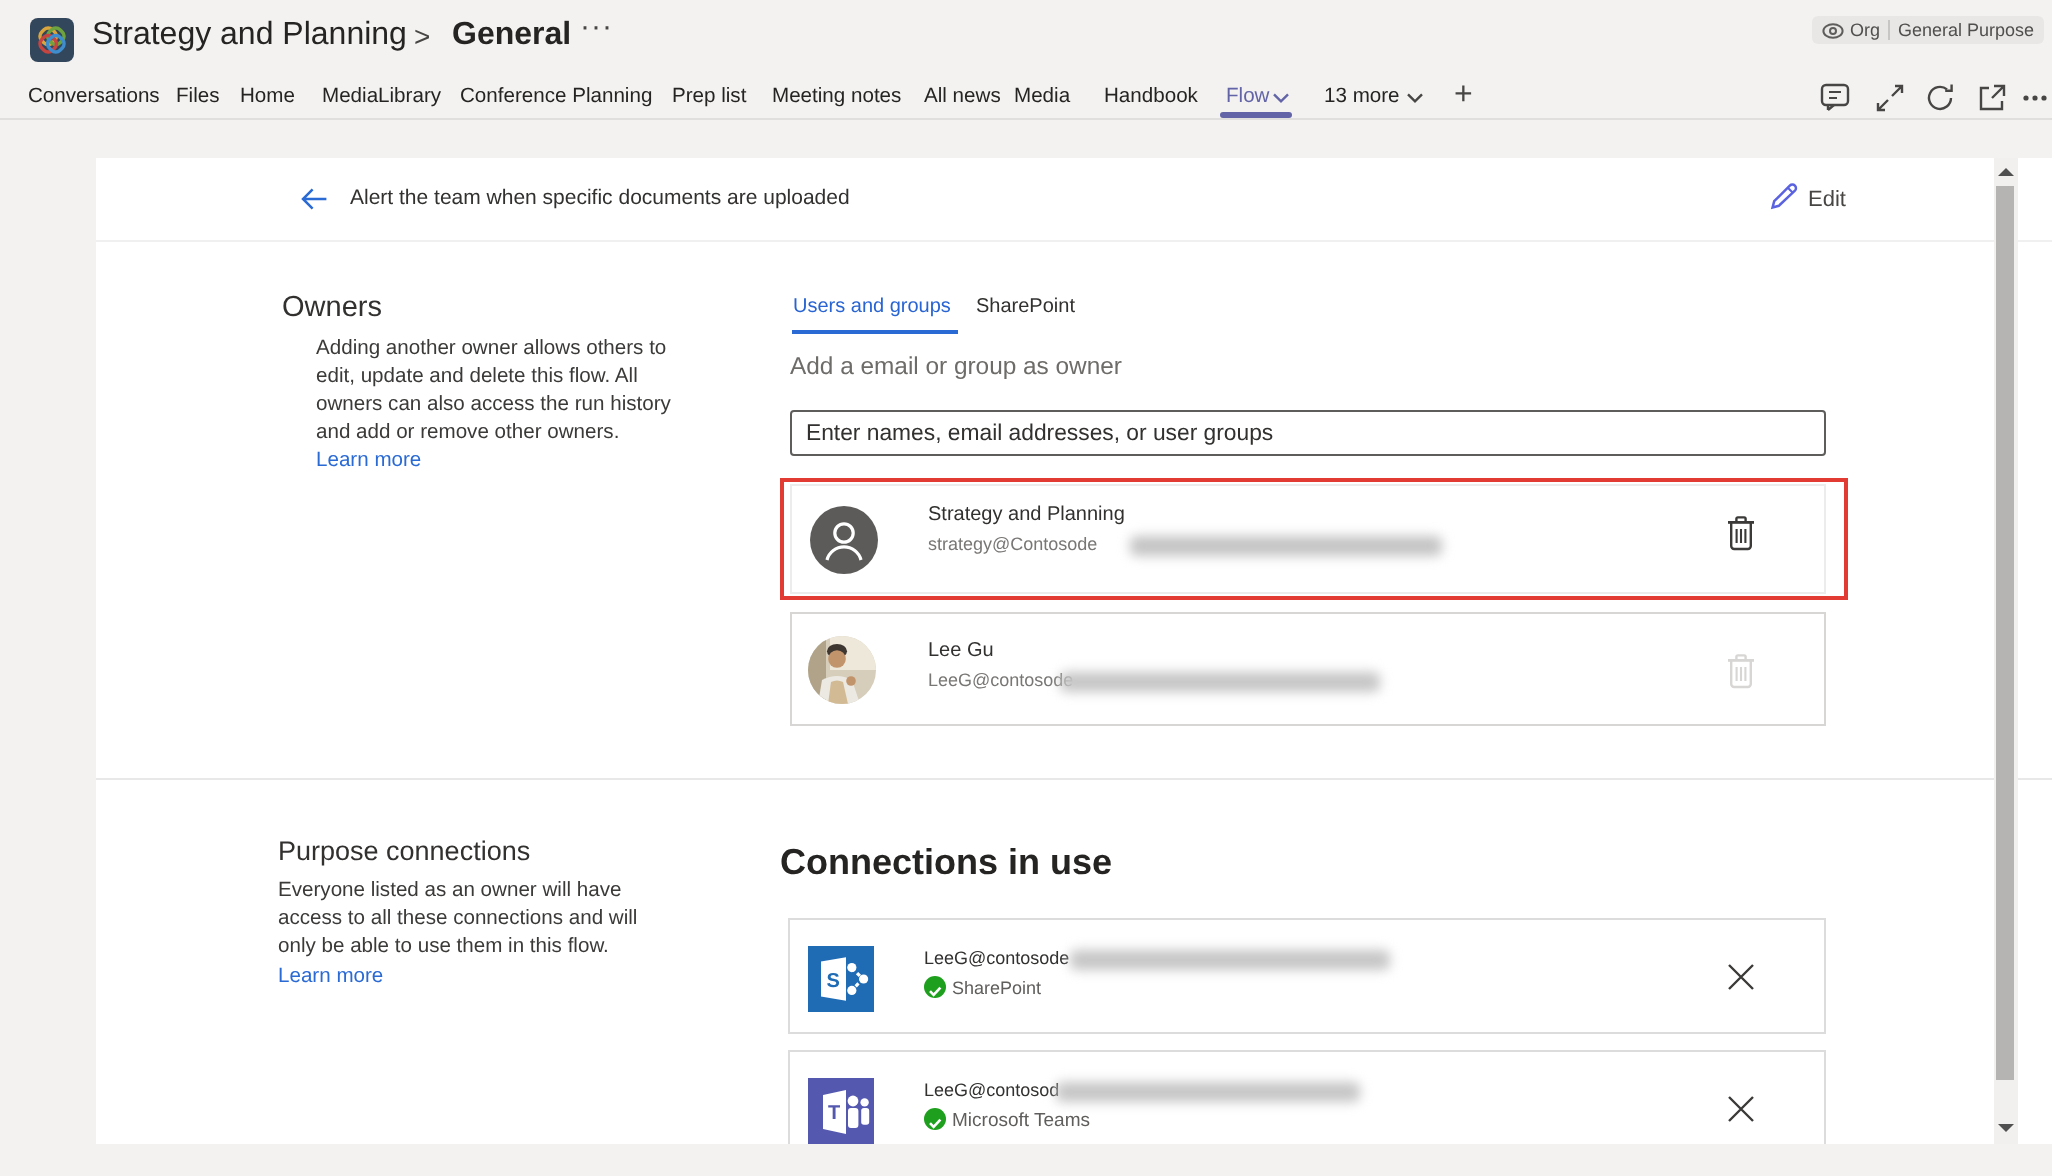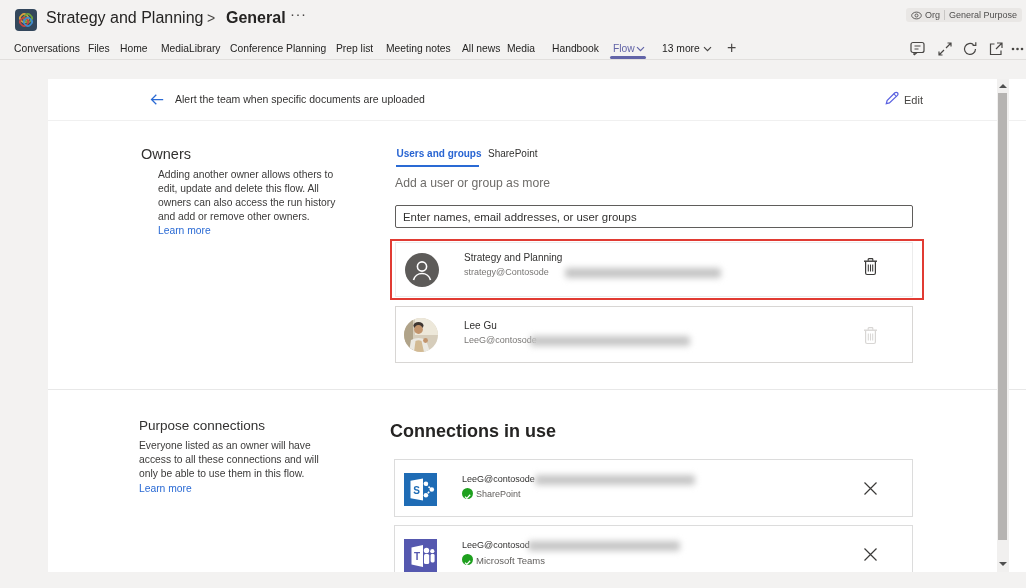--- a/index.html
+++ b/index.html
@@ -92,25 +92,25 @@
   <div class="abs nw" style="left:127px;top:13.5px;font-size:10.5px;color:#323130;">Alert the team when specific documents are uploaded</div>
   <svg class="abs" style="left:836px;top:11px;" width="16" height="16" viewBox="0 0 16 16" fill="none" stroke="#5b62e0" stroke-width="1.25">
     <path d="M2.3 13.7 L3.1 10.6 L10.9 2.8 a1.8 1.8 0 0 1 2.55 0 l0 0 a1.8 1.8 0 0 1 0 2.55 L5.4 12.9 Z"></path>
     <path d="M9.9 3.9 l2.4 2.4" stroke-width="1.05"></path>
   </svg>
   <div class="abs nw" style="left:856px;top:14.5px;font-size:11px;color:#484644;">Edit</div>
 
   <div class="abs nw" style="left:93px;top:67px;font-size:14.5px;color:#323130;">Owners</div>
   <div class="abs" style="left:110px;top:88.5px;font-size:10.3px;line-height:14.2px;color:#3b3a39;white-space:nowrap;">Adding another owner allows others to<br>edit, update and delete this flow. All<br>owners can also access the run history<br>and add or remove other owners.<br><a style="color:#2a6ad4;text-decoration:none;">Learn more</a></div>
 
-  <div class="abs nw" style="left:348.5px;top:68.5px;font-size:10px;font-weight:bold;color:#2864d2;">Users and groups</div>
+  <div class="abs nw" style="left:348.5px;top:68.5px;font-size:10px;font-weight:normal;color:#2864d2;">Users and groups</div>
   <div class="abs" style="left:347.5px;top:85.7px;width:83.5px;height:2.6px;background:#2a6ad4;"></div>
   <div class="abs nw" style="left:440px;top:68.5px;font-size:10px;color:#323130;">SharePoint</div>
 
-  <div class="abs nw" style="left:347px;top:96.5px;font-size:12.2px;color:#6e6c69;">Add a user or group as more</div>
+  <div class="abs nw" style="left:347px;top:96.5px;font-size:12.2px;color:#6e6c69;">Add a email or group as owner</div>
 
   <div class="abs" style="left:347px;top:125.5px;width:517.5px;height:23.5px;border:1px solid #5f5d5b;border-radius:2px;background:#fff;"></div>
   <div class="abs nw" style="left:355px;top:132px;font-size:11.4px;color:#323130;">Enter names, email addresses, or user groups</div>
 
   <div class="abs" style="left:341.5px;top:160px;width:534.5px;height:60.5px;border:2px solid #e13b33;"></div>
 
   <div class="abs" style="left:346.5px;top:162.5px;width:518px;height:55px;background:#fff;border:1px solid #ececec;">
     <div class="abs" style="left:9.5px;top:10.5px;width:34px;height:34px;border-radius:50%;background:#5d5b59;">
       <svg width="34" height="34" viewBox="0 0 34 34" fill="none" stroke="#fff" stroke-width="1.6">
         <circle cx="17" cy="13.5" r="4.6"></circle>

